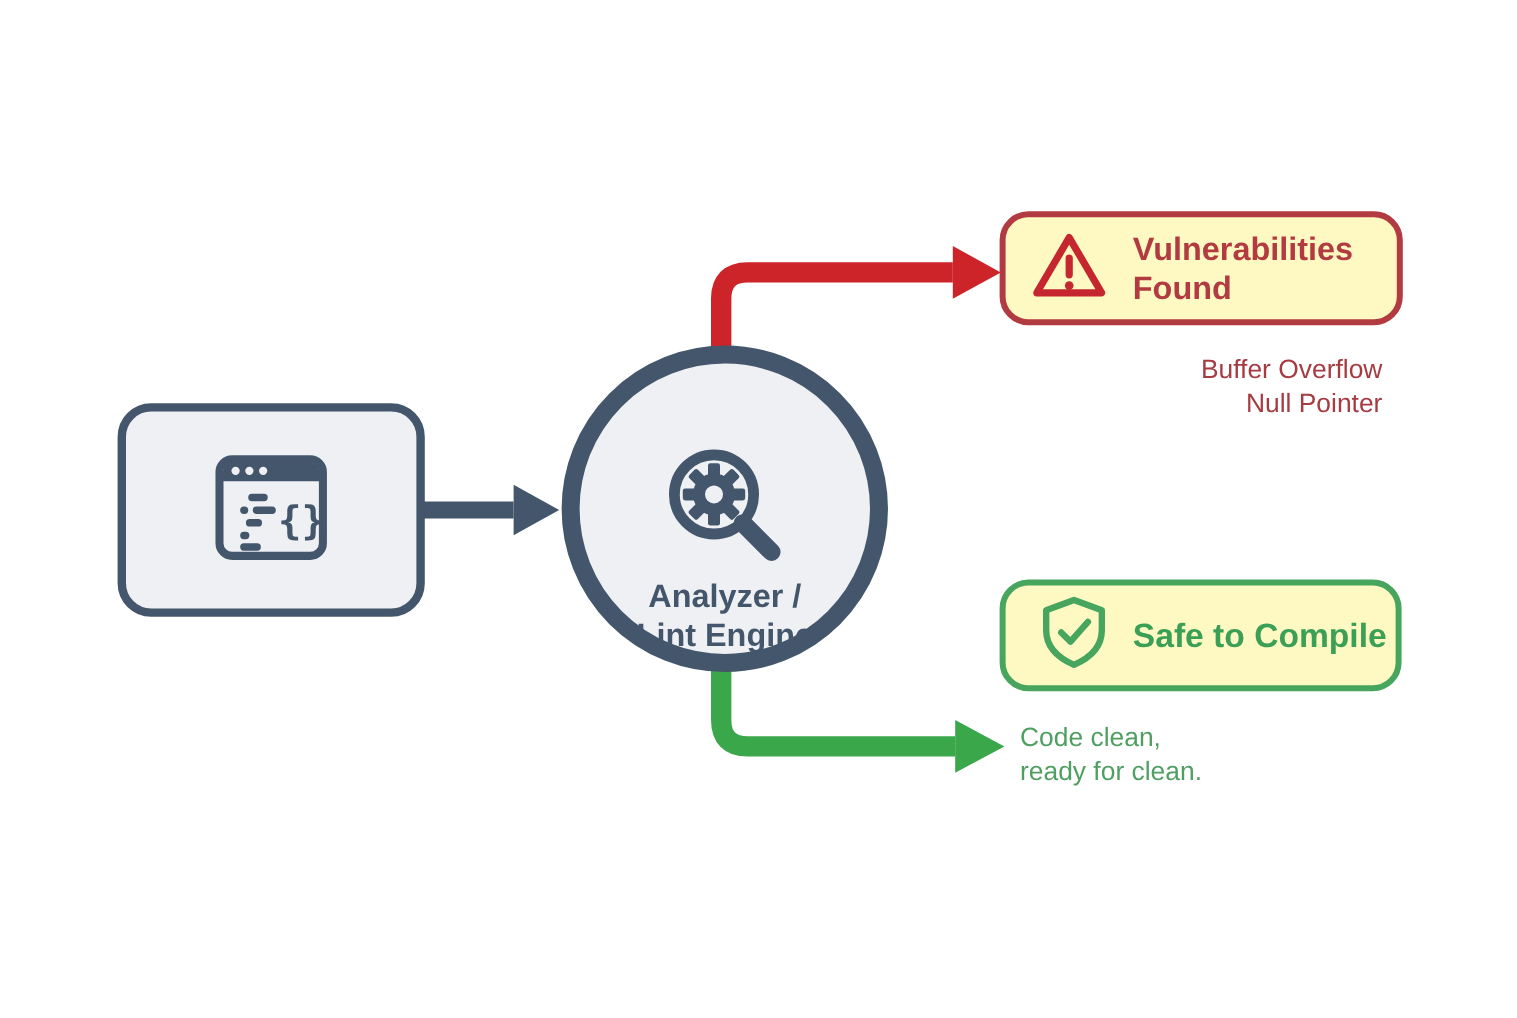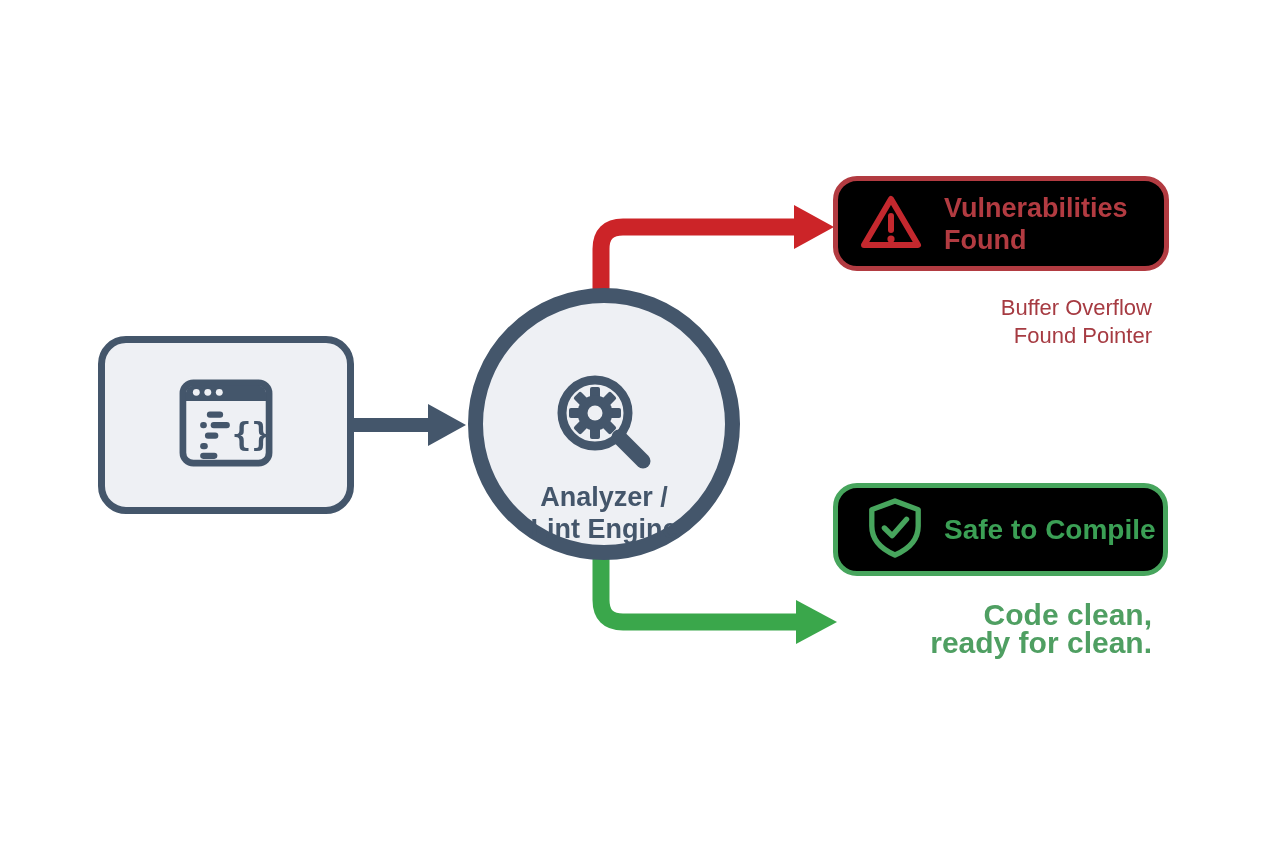--- a/index.html
+++ b/index.html
@@ -17,34 +17,34 @@
     color:#44566b;font-size:26px;font-weight:700;letter-spacing:.2px;white-space:nowrap;
   }
   .node-analyzer{
     left:468px;top:288px;width:272px;height:272px;border-radius:50%;border-width:15px;
     display:flex;flex-direction:column;align-items:center;justify-content:flex-end;
   }
   .node-analyzer .label{
     color:#44566b;font-size:27px;font-weight:700;line-height:32px;text-align:center;
   }
   .badge{
-    position:absolute;background:#000000;box-sizing:border-box;border-radius:24px;
+    position:absolute;background:#fef9c3;box-sizing:border-box;border-radius:24px;
     display:flex;align-items:center;padding:0 16px 0 20px;gap:20px;
   }
   .badge-vuln{left:833px;top:176px;width:336px;height:95px;border:5px solid #b23b41;}
   .badge-vuln .title{color:#b23b41;font-size:27px;font-weight:700;line-height:32px;}
   .badge-safe{left:833px;top:483px;width:335px;height:93px;border:5px solid #47a55d;padding-left:28px;}
   .badge-safe .title{color:#3ba055;font-size:28px;font-weight:700;white-space:nowrap;}
   .vuln-list{
     position:absolute;left:850px;top:294px;width:302px;text-align:right;
     color:#a63b42;font-size:22px;font-weight:500;line-height:28px;
   }
   .safe-caption{
-    position:absolute;left:850px;top:601px;width:302px;text-align:right;
-    color:#4f9f62;font-size:30px;font-weight:700;line-height:28px;
+    position:absolute;left:850px;top:601px;width:302px;text-align:left;
+    color:#4f9f62;font-size:22px;font-weight:400;line-height:28px;
   }
   .vuln-list div,.safe-caption div{white-space:nowrap;}
 </style>
 </head>
 <body>
 
 <div class="canvas">
 
   <svg class="arrow-layer" width="1264" height="848" viewBox="0 0 1264 848" aria-hidden="true">
 
@@ -116,21 +116,21 @@
         <path d="M33 7 L60 53 H6 Z" fill="none" stroke="#c4282e" stroke-width="6" stroke-linejoin="round"></path>
         <line x1="33" y1="24" x2="33" y2="38" stroke="#c4282e" stroke-width="6" stroke-linecap="round"></line>
         <circle cx="33" cy="47" r="3.6" fill="#c4282e"></circle>
       </svg>
     </span>
     <span class="title">Vulnerabilities Found</span>
   </div>
 
   <div class="vuln-list">
     <div>Buffer Overflow</div>
-    <div>Found Pointer</div>
+    <div>Null Pointer</div>
   </div>
 
   <div class="badge badge-safe">
     <span>
       <svg width="58" height="62" viewBox="0 0 60 64">
         <path d="M30 4 L54 13 V30 C54 45 44 54 30 60 C16 54 6 45 6 30 V13 Z" fill="none" stroke="#47a55d" stroke-width="5.5" stroke-linejoin="round"></path>
         <path d="M19 32 L27 40 L42 23" fill="none" stroke="#47a55d" stroke-width="5.5" stroke-linecap="round" stroke-linejoin="round"></path>
       </svg>
     </span>
     <span class="title">Safe to Compile</span>

